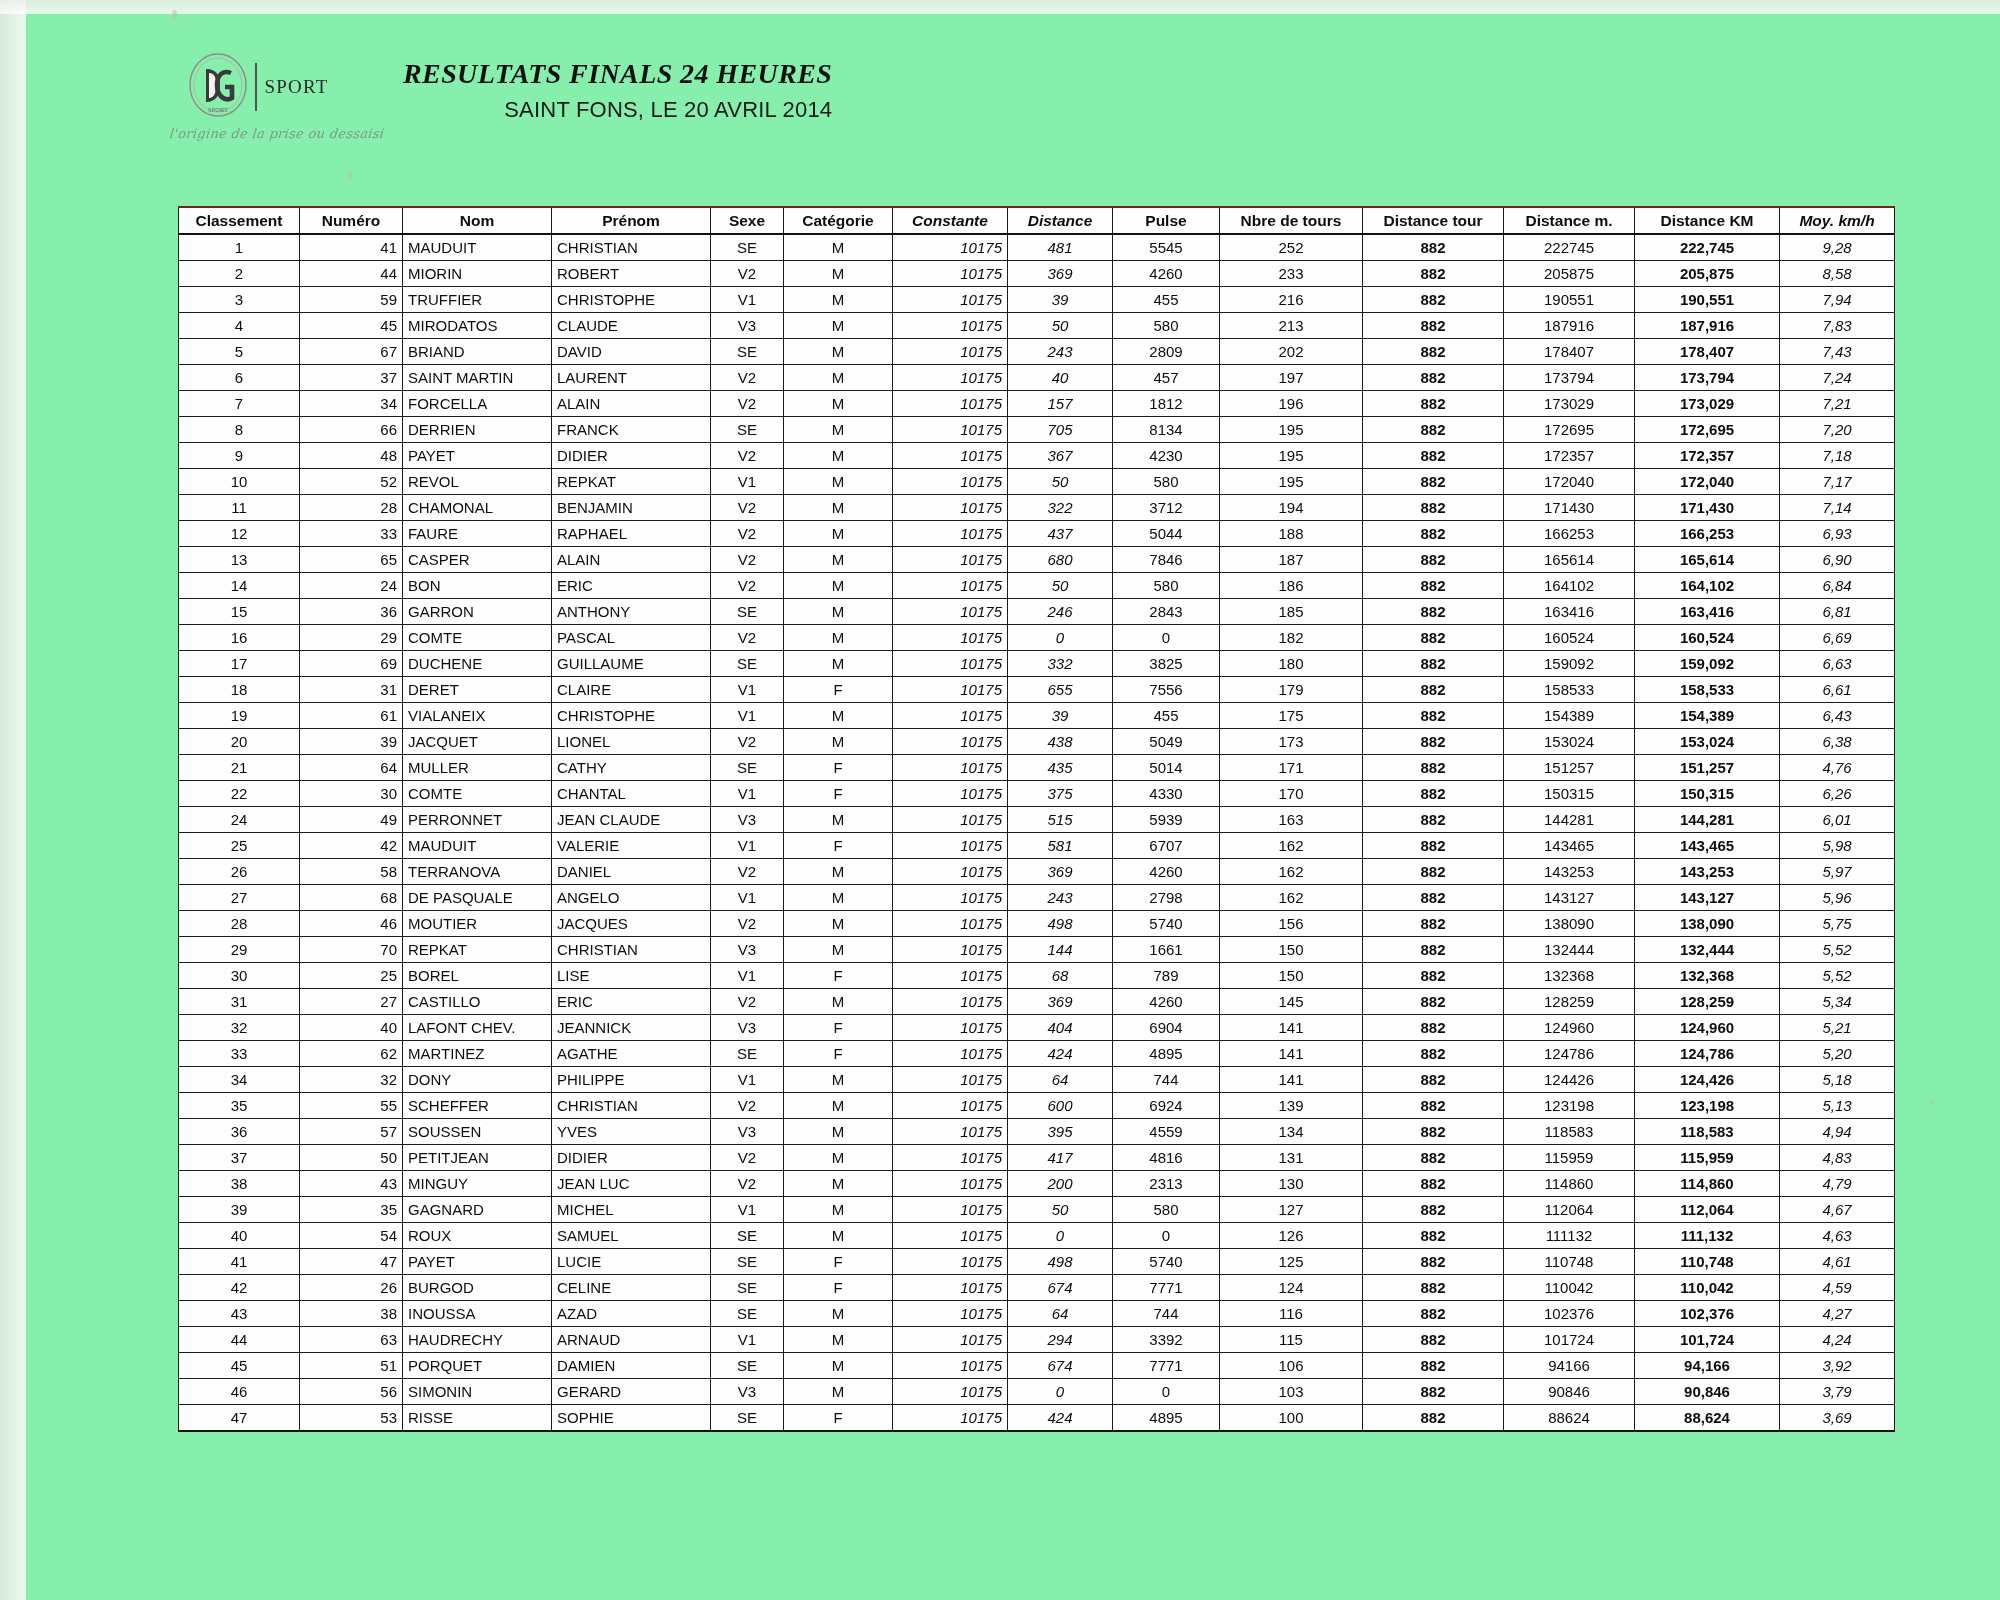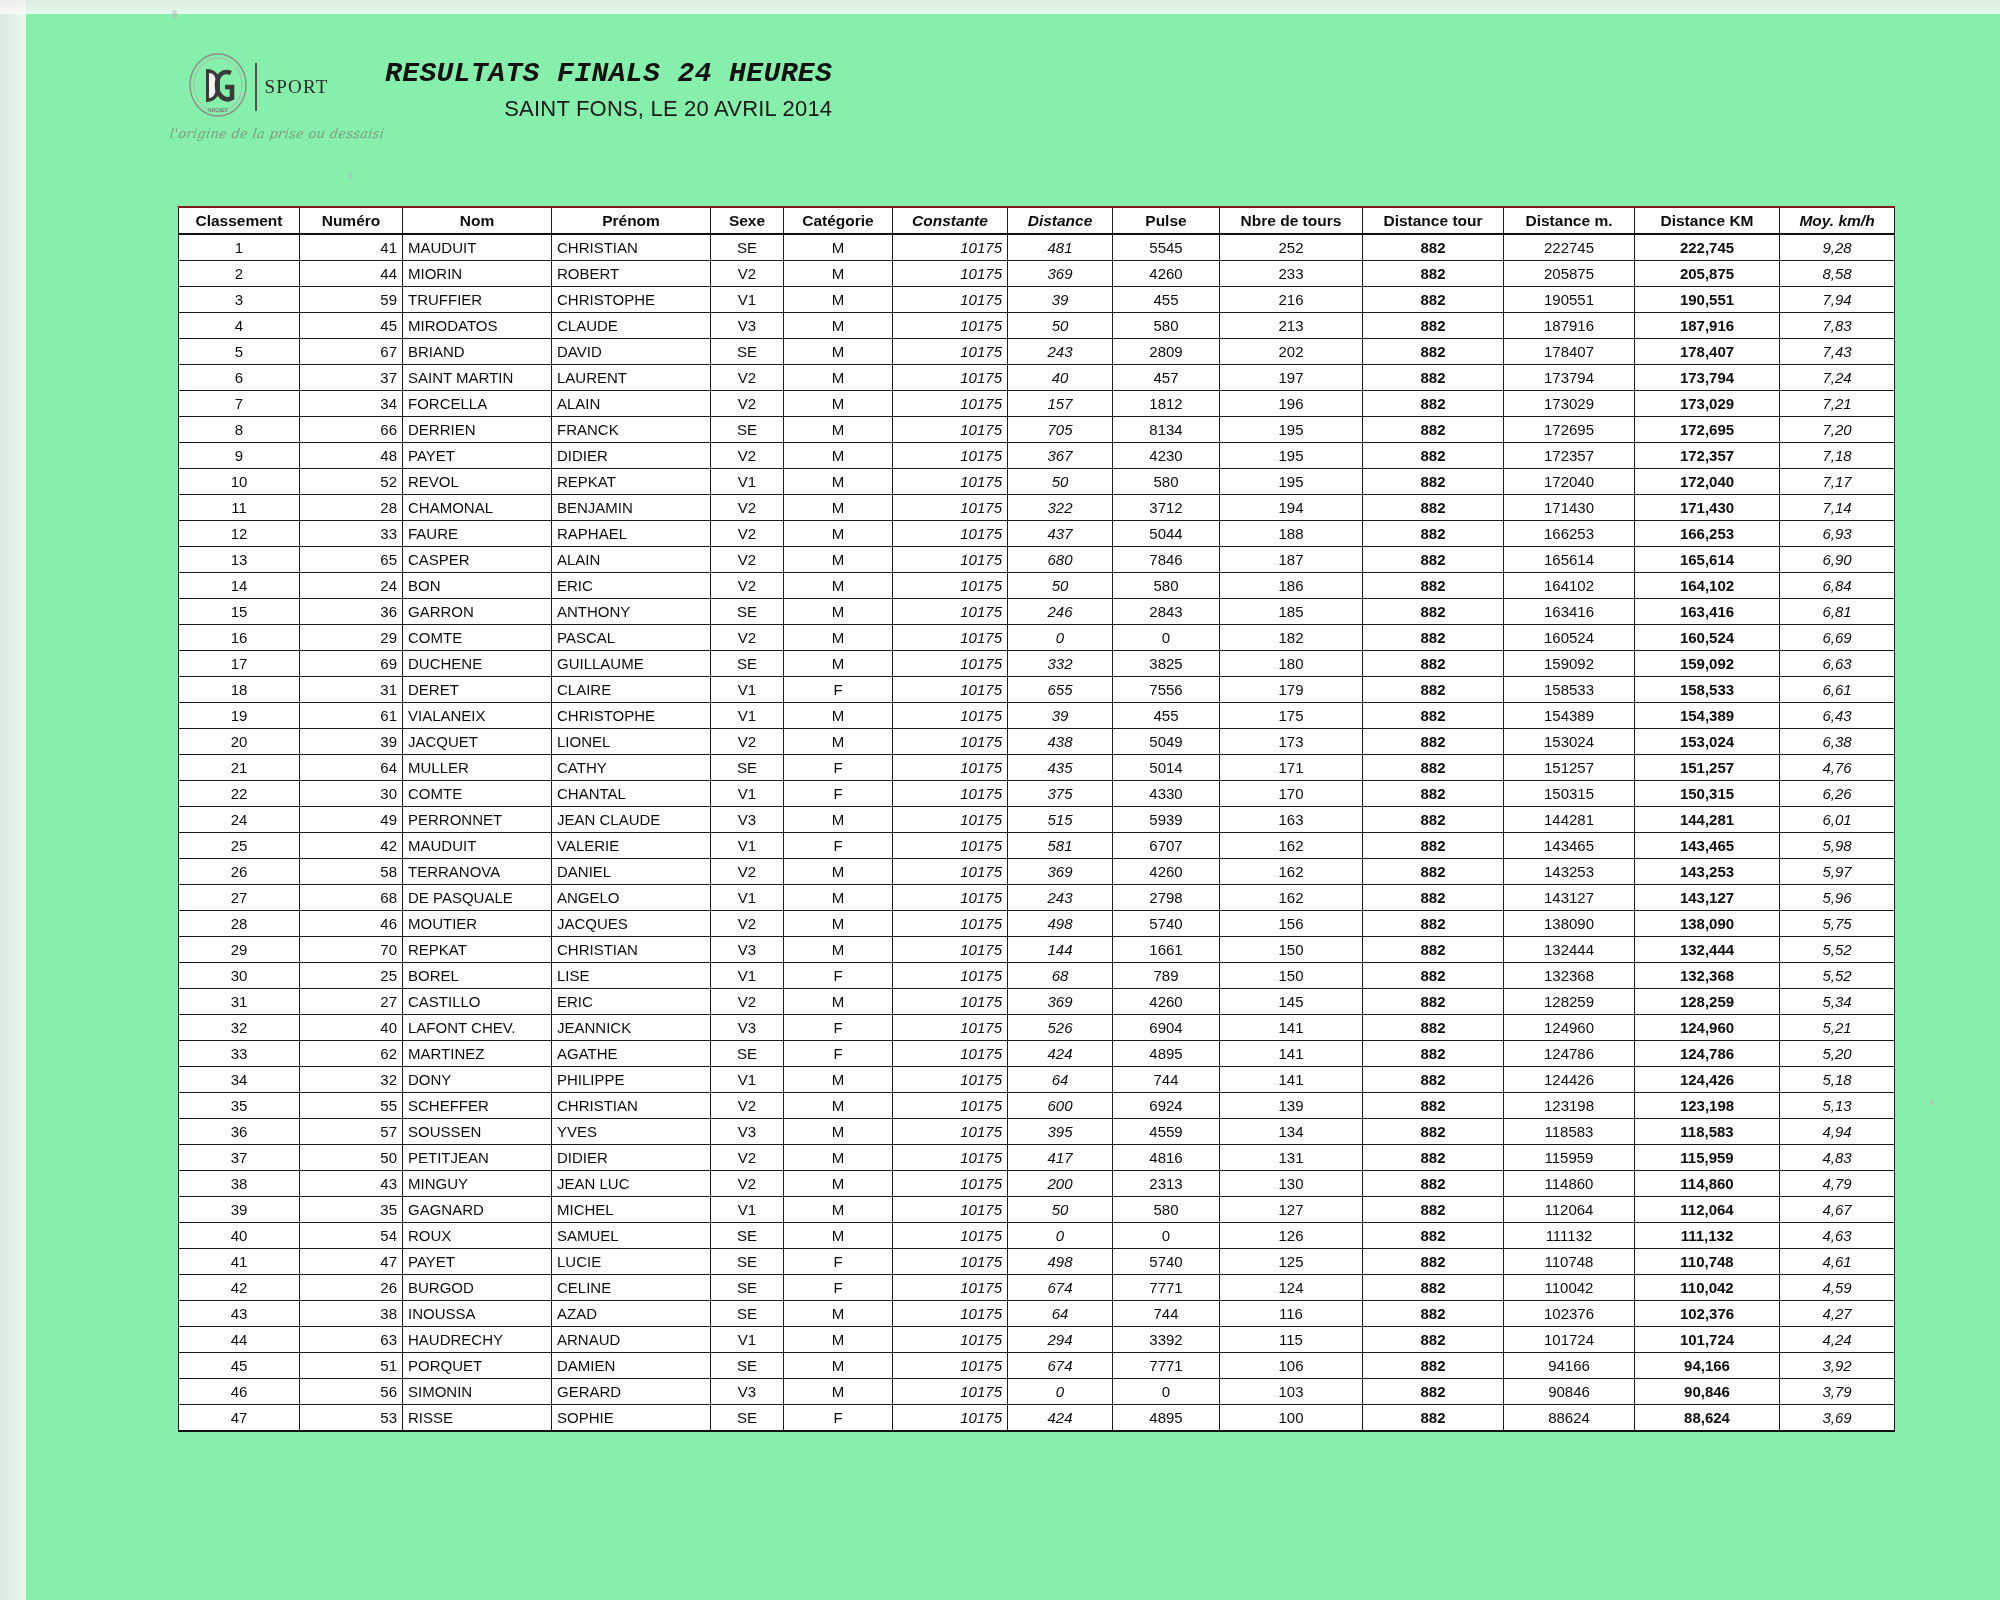--- a/index.html
+++ b/index.html
@@ -81,27 +81,28 @@
     transform: skewX(-8deg);
     opacity: .72;
     white-space: nowrap;
   }
 
   .title-block {
     margin-left: 40px;
     padding-top: 6px;
   }
   .doc-title {
-    font-family: Liberation Mono, monospace;
+    font-family: Liberation Serif, serif;
     font-style: italic;
     font-weight: bold;
     font-size: 28px;
     letter-spacing: .4px;
     color: #111;
     white-space: nowrap;
+    margin-left: 18px;
   }
   .doc-subtitle {
     margin-top: 7px;
     font-family: "Liberation Sans", sans-serif;
     font-size: 22px;
     letter-spacing: .2px;
     color: #1a1a1a;
     white-space: nowrap;
     text-align: right;
   }
@@ -709,21 +710,21 @@
             <td class="c-moy">5,34</td>
           </tr>
           <tr>
             <td class="c-rank">32</td>
             <td class="c-num">40</td>
             <td class="c-nom">LAFONT CHEV.</td>
             <td class="c-prenom">JEANNICK</td>
             <td class="c-sexe">V3</td>
             <td class="c-cat">F</td>
             <td class="c-const">10175</td>
-            <td class="c-dist">526</td>
+            <td class="c-dist">404</td>
             <td class="c-pulse">6904</td>
             <td class="c-tours">141</td>
             <td class="c-dtour">882</td>
             <td class="c-dm">124960</td>
             <td class="c-dkm">124,960</td>
             <td class="c-moy">5,21</td>
           </tr>
           <tr>
             <td class="c-rank">33</td>
             <td class="c-num">62</td>

